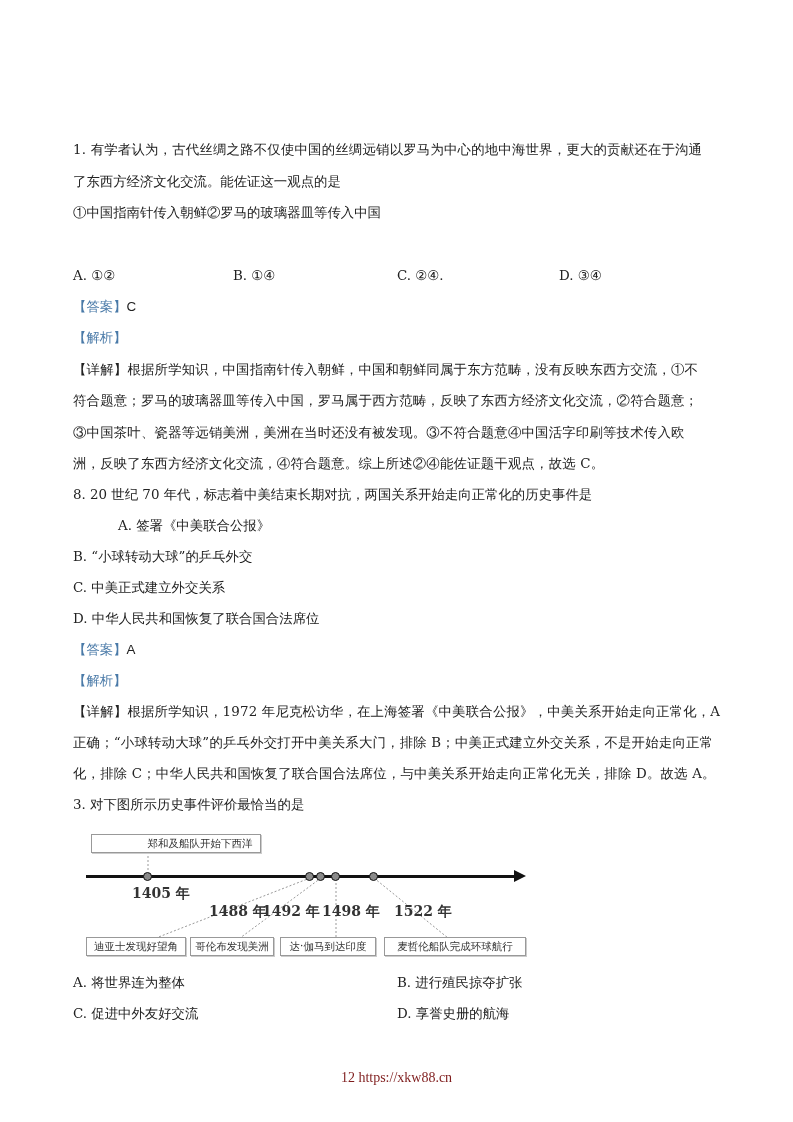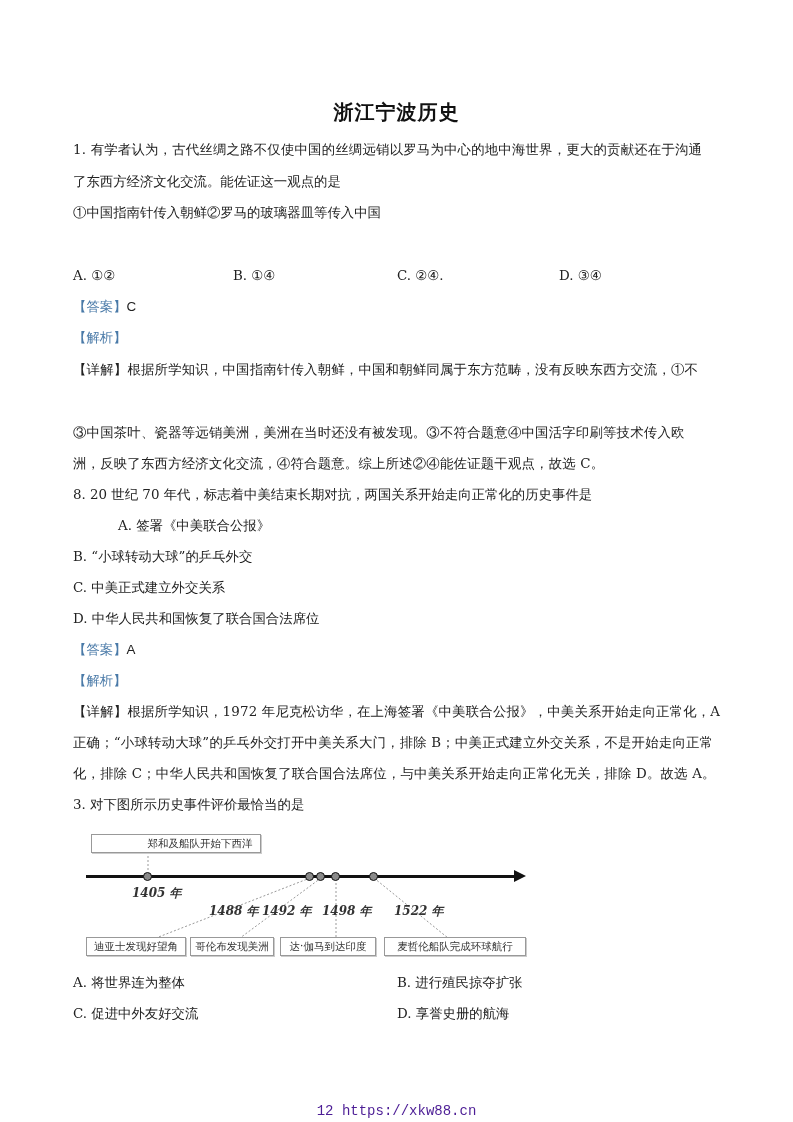--- a/index.html
+++ b/index.html
@@ -88,25 +88,24 @@
       position: absolute;
       width: 7px;
       height: 7px;
       border: 1.5px solid #111;
       border-radius: 50%;
       background: #8a8a8a;
       top: 41.5px;
     }
     .tl-year {
       position: absolute;
-      font-size: 12px;
+      font-size: 14px;
       font-weight: bold;
       color: #333;
       white-space: nowrap;
-      font-style: italic;
     }
     .tl-box {
       position: absolute;
       border: 1.5px solid #999;
       background: #fff;
       font-size: 10.5px;
       color: #333;
       height: 17px;
       line-height: 17px;
       text-align: center;
@@ -119,50 +118,49 @@
       width: 450px;
       height: 128px;
       overflow: visible;
     }
     .footer {
       position: absolute;
       top: 1070px;
       left: 0;
       width: 793px;
       text-align: center;
-      font-family: Liberation Mono, monospace;
+      font-family: Liberation Serif, serif;
       font-size: 14px;
-      color: #4c1d95;
-      margin-top: 33px;
+      color: #7f1d1d;
     }
   </style>
 </head>
 <body>
 
 <div class="page">
 
-  <div class="title">浙江宁波历史</div>
 
   <div class="line wide" style="top:141px;">1.  有学者认为，古代丝绸之路不仅使中国的丝绸远销以罗马为中心的地中海世界，更大的贡献还在于沟通</div>
   <div class="line" style="top:204px;">①中国指南针传入朝鲜②罗马的玻璃器皿等传入中国</div>
   <div class="line" style="top:173px;">了东西方经济文化交流。能佐证这一观点的是</div>
 
   <div class="opt" style="left:73px; top:267px;">A. ①②</div>
   <div class="opt" style="left:233px; top:267px;">B. ①④</div>
   <div class="opt" style="left:397px; top:267px;">C. ②④.</div>
   <div class="opt" style="left:559px; top:267px;">D. ③④</div>
 
   <div class="line" style="top:298px;">
     <span class="label-blue">【答案】</span><span class="latin">C</span>
   </div>
   <div class="line label-blue" style="top:329px;">【解析】</div>
 
   <div class="line wide" style="top:361px;">
     <span>【详解】</span><span>根据所学知识，中国指南针传入朝鲜，中国和朝鲜同属于东方范畴，没有反映东西方交流，①不</span>
   </div>
+  <div class="line wide" style="top:392px;">符合题意；罗马的玻璃器皿等传入中国，罗马属于西方范畴，反映了东西方经济文化交流，②符合题意；</div>
   <div class="line wide" style="top:424px;">③中国茶叶、瓷器等远销美洲，美洲在当时还没有被发现。③不符合题意④中国活字印刷等技术传入欧</div>
   <div class="line wide" style="top:455px;">洲，反映了东西方经济文化交流，④符合题意。综上所述②④能佐证题干观点，故选 C。</div>
 
   <div class="line" style="top:486px;">8. 20 世纪 70 年代，标志着中美结束长期对抗，两国关系开始走向正常化的历史事件是</div>
   <div class="line" style="top:517px;margin-left:45px;">A.  签署《中美联合公报》</div>
   <div class="line" style="top:548px;">B. “小球转动大球”的乒乓外交</div>
   <div class="line" style="top:579px;">C.  中美正式建立外交关系</div>
   <div class="line" style="top:610px;">D.  中华人民共和国恢复了联合国合法席位</div>
 
   <div class="line" style="top:641px;">

